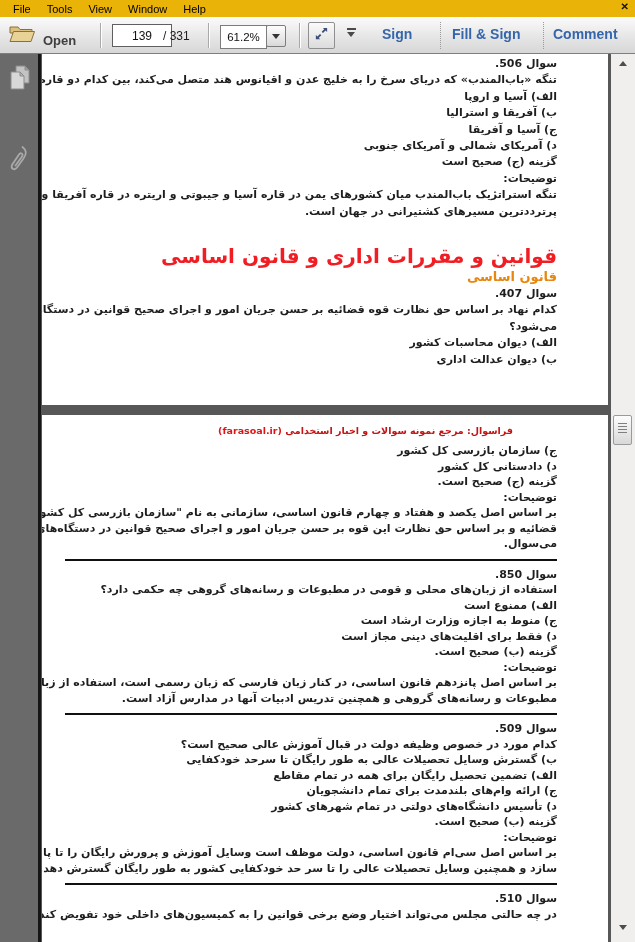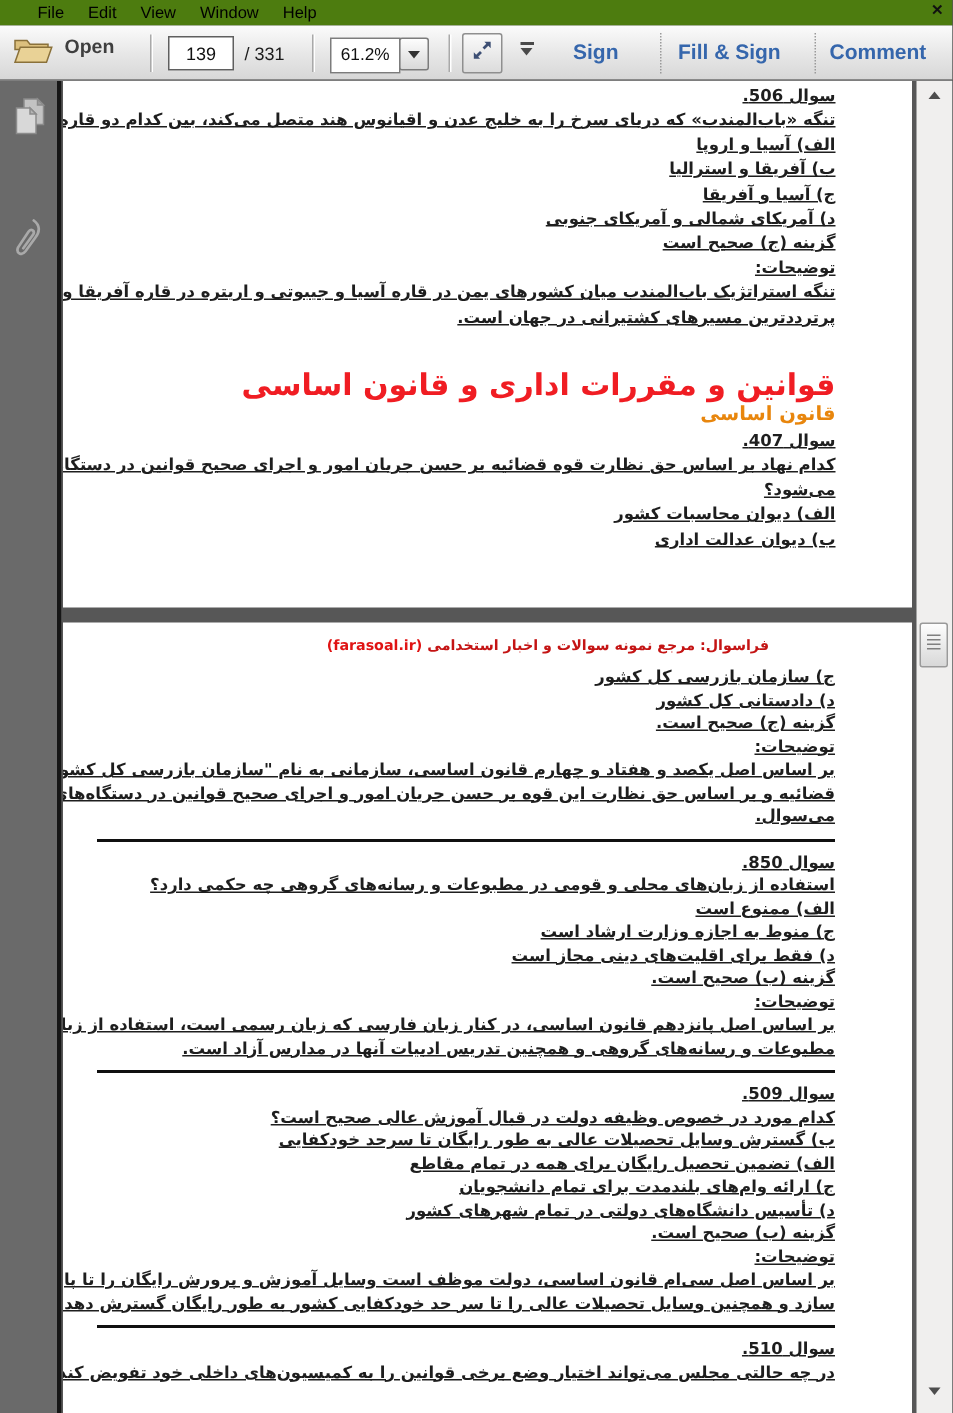--- a/index.html
+++ b/index.html
@@ -1,35 +1,35 @@
 <!DOCTYPE html>
 <html><head>
 <meta charset="utf-8">
 <style>
   * { margin:0; padding:0; box-sizing:border-box; }
   html,body { width:635px; height:942px; overflow:hidden; background:#575757;
               font-family:"Liberation Sans", sans-serif; }
   .window { position:relative; width:635px; height:942px; }
 
   
-  .menubar { position:absolute; top:0; left:0; right:0; height:17px; background:#4d7c0f;
-             display:flex; align-items:center; padding-left:20px; font-size:11px; color:#000; }
+  .menubar { position:absolute; top:0; left:0; right:0; height:17px; background:#eab308;
+             display:flex; align-items:center; padding-left:8px; font-size:11px; color:#000; }
   .menu-item { padding:1px 5px; margin-right:6px; cursor:default; }
   .close-x { position:absolute; right:6px; top:1px; font-size:10px; font-weight:bold; color:#111; }
 
   
   .toolbar { position:absolute; top:17px; left:0; right:0; height:37px;
              background:linear-gradient(#fbfbfb,#e6e6e6 55%,#d7d7d7);
              border-bottom:1px solid #7e7e7e; }
   .tb { position:absolute; }
-  .open-btn { left:8px; top:6px; width:84px; height:25px; display:flex; align-items:flex-start; gap:7px; }
+  .open-btn { left:8px; top:6px; width:84px; height:25px; display:flex; align-items:flex-end; gap:7px; }
   .open-label { font-size:13px; font-weight:bold; color:#3f3f3f; }
   .vsep { top:6px; width:1px; height:25px; background:#a9a9a9; box-shadow:1px 0 0 #fff; }
   .dotsep { top:5px; width:0; height:27px; border-left:1px dotted #9a9a9a; }
-  .page-input { left:112px; top:7px; width:44px; height:23px; border:1px solid #5f5f5f;
+  .page-input { left:112px; top:7px; width:60px; height:23px; border:1px solid #5f5f5f;
                 background:#fff; text-align:center; font-size:12px; font-family:"Liberation Sans",sans-serif; color:#111; }
   .page-total { left:163px; top:12px; font-size:12px; color:#1c1c1c; }
   .zoom-box { left:220px; top:8px; width:47px; height:24px; border:1px solid #7c7c7c; background:#fff;
               font-size:11.5px; color:#111; display:flex; align-items:center; justify-content:center; }
   .zoom-drop { left:266px; top:8px; width:20px; height:22px; border:1px solid #7c7c7c;
                background:linear-gradient(#fdfdfd,#d9d9d9); border-radius:2px;
                display:flex; align-items:center; justify-content:center; }
   .caret-down { width:0; height:0; border-left:4px solid transparent; border-right:4px solid transparent;
                 border-top:5px solid #333; }
   .fit-btn { left:308px; top:5px; width:27px; height:27px; border:1px solid #8f8f8f; border-radius:2px;
@@ -54,38 +54,38 @@
   .sb-thumb { position:absolute; top:361px; left:2px; width:19px; height:30px;
               background:linear-gradient(#fdfdfd,#d8d8d8); border:1px solid #9a9a9a; border-radius:2px; }
   .grip { margin:7px auto 0; width:9px; }
   .grip div { height:1px; background:#7f7f7f; margin-bottom:2px; }
 
   
   .page { position:absolute; left:1px; width:566px; background:#fff; overflow:hidden;
           direction:rtl; text-align:right; padding:0 51px 0 23px; }
   .page1 { top:0; height:351px; padding-top:2px; }
   .page2 { top:361px; height:527px; padding-top:9px; }
-  .ln { font:700 11px "DejaVu Sans", sans-serif; color:#1e1e1e; line-height:16.4px; white-space:nowrap;text-decoration:underline; }
+  .ln { font:700 11px "DejaVu Sans", sans-serif; color:#1e1e1e; line-height:16.4px; white-space:nowrap; }
   .page2 .ln { line-height:15.5px; }
   .section-title { font:700 20px "DejaVu Sans", sans-serif; color:#f01d23; line-height:24px;
                    margin-top:24px; white-space:nowrap; }
   .section-subtitle { font:700 13px "DejaVu Sans", sans-serif; color:#e8860d; line-height:18px; white-space:nowrap; }
   .fheader { font:700 9.5px "DejaVu Sans", sans-serif; color:#c41414; line-height:14px;
              margin:0 44px 5px 0; white-space:nowrap; }
   .fheader .link { color:#e01414; }
   .sep { border-top:2px solid #101010; margin:7px 0 6px; }
 </style>
 </head>
 <body>
 
 <div class="window">
 
   <div class="menubar">
     <span class="menu-item">File</span>
-    <span class="menu-item">Edit</span>
+    <span class="menu-item">Tools</span>
     <span class="menu-item">View</span>
     <span class="menu-item">Window</span>
     <span class="menu-item">Help</span>
     <span class="close-x">✕</span>
   </div>
 
   <div class="toolbar">
     <div class="tb open-btn">
       <span>
         <svg width="28" height="21" viewBox="0 0 28 21">

